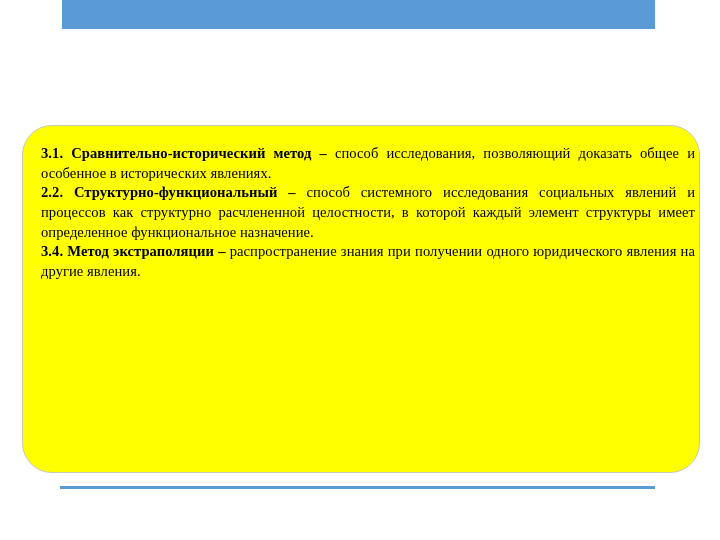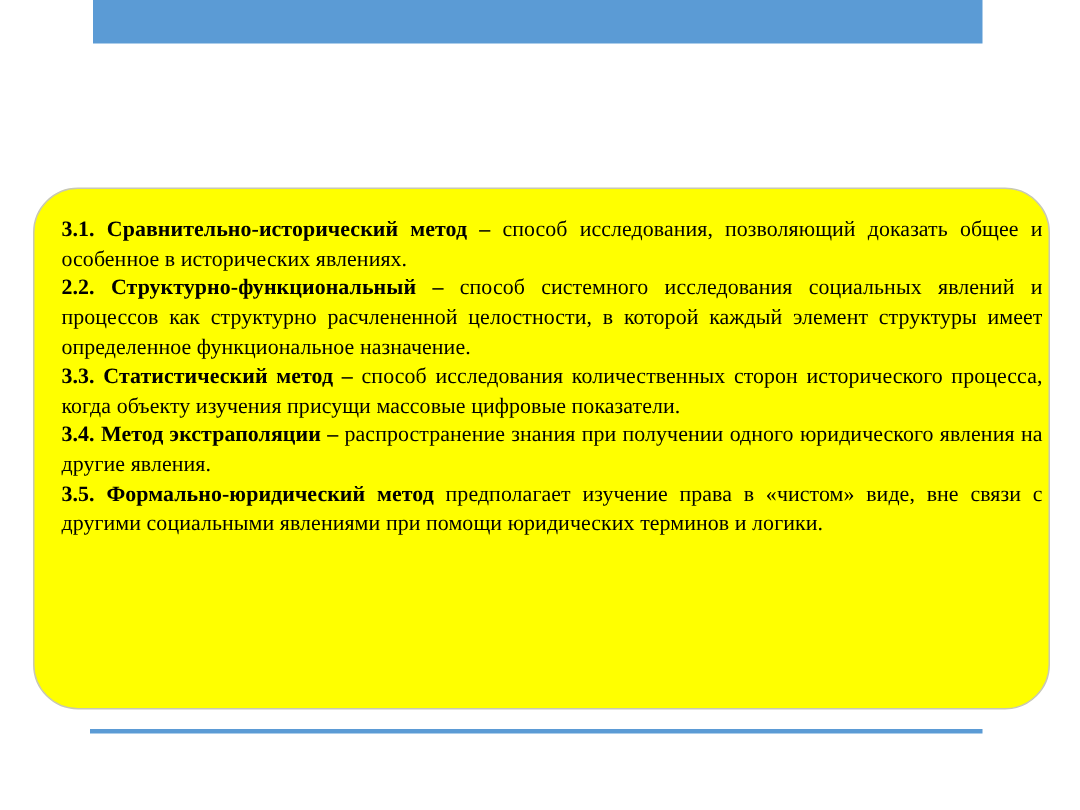--- a/index.html
+++ b/index.html
@@ -92,33 +92,25 @@
       <li class="method-item">
         <span class="method-num">3.1.</span>
         <span class="method-term">Сравнительно-исторический метод</span><span class="method-num"> – </span><span class="method-body">способ исследования, позволяющий доказать общее и особенное в исторических явлениях.</span>
       </li>
 
       <li class="method-item">
         <span class="method-num">2.2.</span>
         <span class="method-term">Структурно-функциональный</span><span class="method-num"> – </span><span class="method-emph">способ системного исследования</span><span class="method-body"> социальных явлений и процессов как </span><span class="method-emph">структурно расчлененной целостности,</span><span class="method-body"> в которой каждый элемент структуры имеет определенное функциональное назначение.</span>
       </li>
 
-      <li class="method-item">
-        <span class="method-num">3.3.</span>
-        <span class="method-term">Статистический метод</span><span class="method-num"> – </span><span class="method-body">способ исследования количественных сторон исторического процесса, когда объекту изучения присущи массовые цифровые показатели.</span>
-      </li>
 
       <li class="method-item">
         <span class="method-num">3.4.</span>
         <span class="method-term">Метод экстраполяции</span><span class="method-num"> – </span><span class="method-body">распространение знания при получении одного юридического явления на другие явления.</span>
       </li>
 
-      <li class="method-item">
-        <span class="method-num">3.5.</span>
-        <span class="method-term">Формально-юридический метод</span><span class="method-body"> </span><span class="method-body">предполагает изучение права в «чистом» виде, вне связи с другими социальными явлениями при помощи юридических терминов и логики.</span>
-      </li>
 
     </ul>
   </div>
 
   <div id="footer-rule"></div>
 
 </div>
 
 </body></html>

